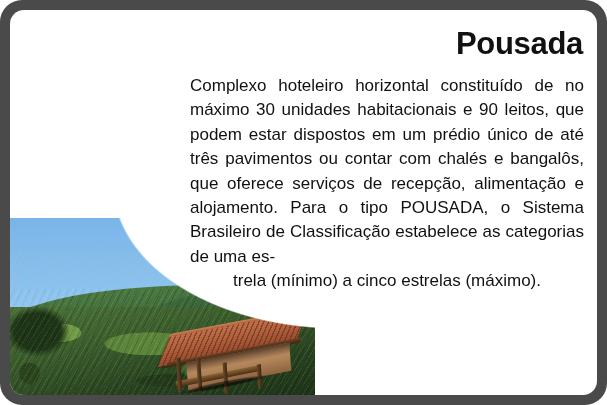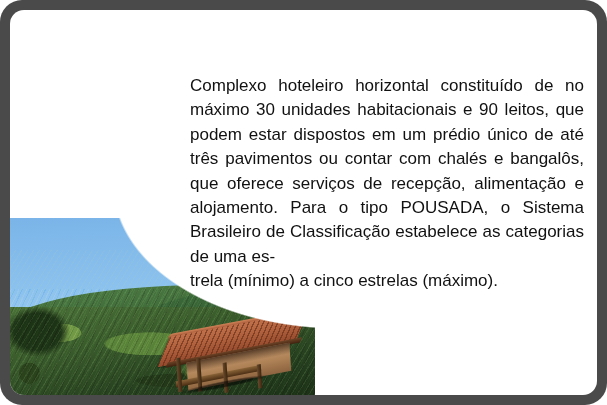--- a/index.html
+++ b/index.html
@@ -165,21 +165,21 @@
     left:180px; top:64px;
     width:394px;
     font-size:17px;
     line-height:24.4px;
     color:#111111;
     text-align:justify;
     text-justify:inter-word;
   }
   #body .lastline{
     display:block;
-    text-align:left;
+    text-align:center;
   }
 </style>
 </head>
 <body>
 
 <div id="slide">
   <div id="canvas">
 
     <div id="photo" role="img" aria-label="Pousada rural: casa de telhado de telhas de barro em encosta com vegetação verde e céu azul">
       <div class="ph-layer sky"></div>
@@ -199,20 +199,21 @@
         <div class="wall-shade"></div>
         <div class="balcony"></div>
         <div class="post p1"></div>
         <div class="post p2"></div>
         <div class="post p3"></div>
         <div class="post p4"></div>
         <div class="shadow-under"></div>
       </div>
     </div>
 
+    <div id="title">Pousada</div>
 
     <div id="body">
       <span>Complexo hoteleiro horizontal constituído de no máximo 30 unidades habitacionais e 90 leitos, que podem estar dispostos em um prédio único de até três pavimentos ou contar com chalés e bangalôs, que oferece serviços de recepção, alimentação e alojamento. Para o tipo POUSADA, o Sistema Brasileiro de Classificação estabelece as categorias de uma es-</span>
       <span class="lastline">trela (mínimo) a cinco estrelas (máximo).</span>
     </div>
 
   </div>
 </div>
 
 </body></html>

